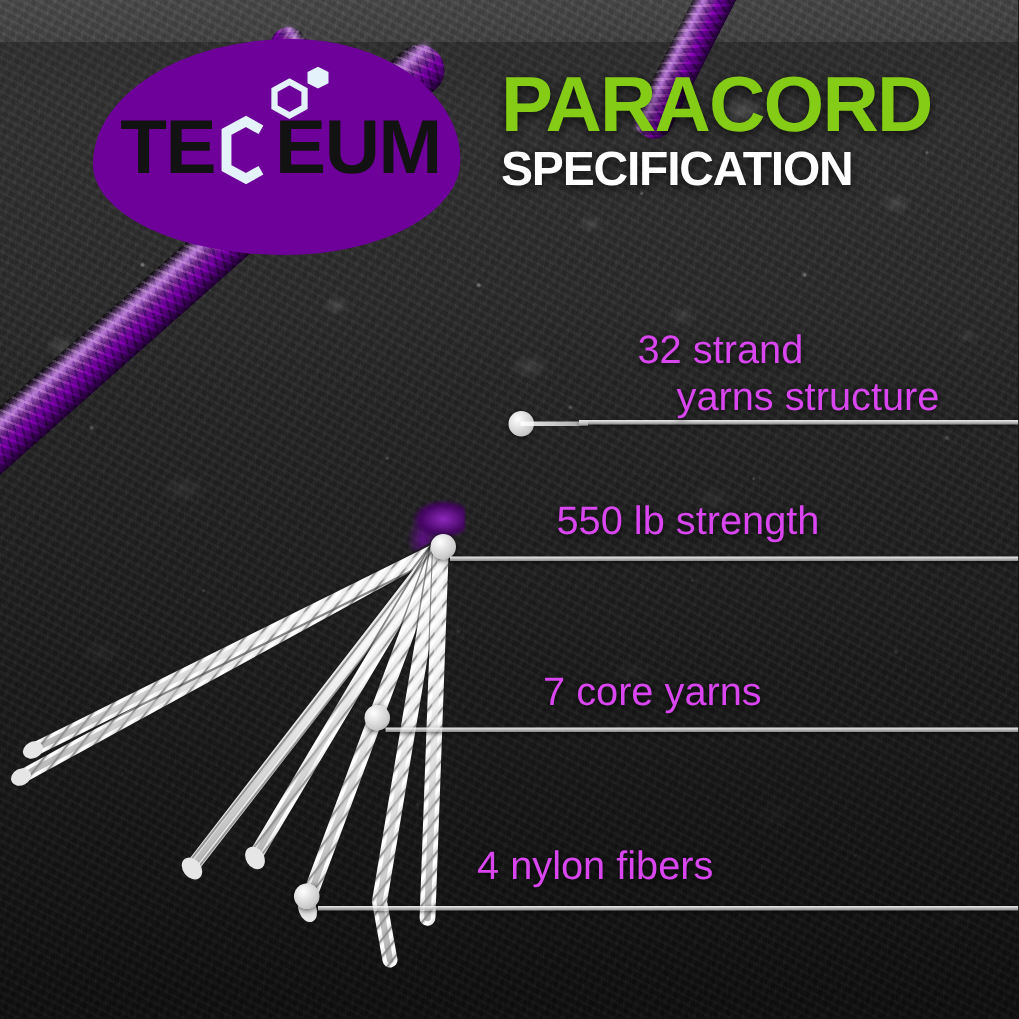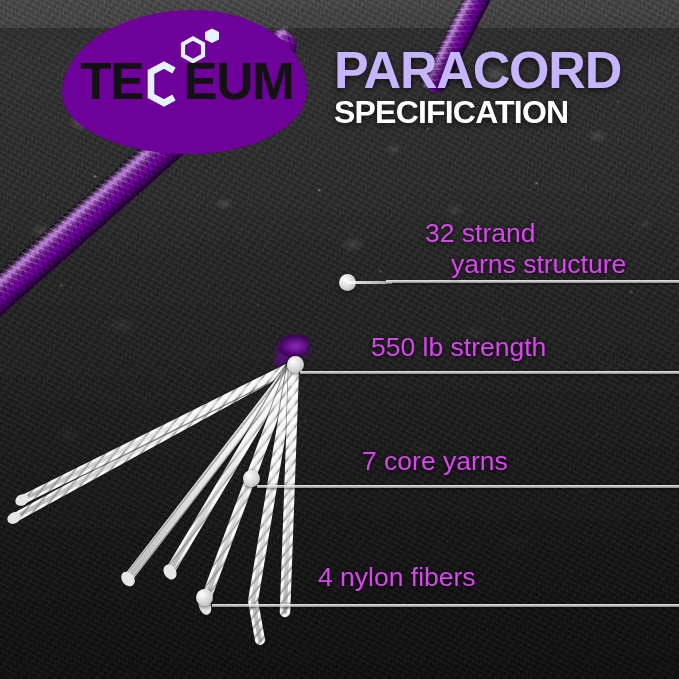--- a/index.html
+++ b/index.html
@@ -175,21 +175,21 @@
     pointer-events: none;
   }
 
   
   #yarns { position: absolute; inset: 0; pointer-events: none; }
 
   
   #logo-bubble {
     position: absolute;
     left: 62px;
-    top: 10px;
+    top: 26px;
     width: 245px;
     height: 144px;
   }
   #logo-bubble .blob {
     position: absolute;
     inset: 0;
     background: #6d0199;
     border-radius: 54% 46% 48% 52% / 58% 56% 44% 42%;
   }
   #logo-wordmark {
@@ -227,21 +227,21 @@
     left: 334px;
     top: 46px;
     width: 336px;
   }
   #title-main {
     font-family: "Liberation Sans", sans-serif;
     font-weight: 700;
     font-size: 52px;
     line-height: .96;
     letter-spacing: -1.2px;
-    color: #c4b5fd;
+    color: #84cc16;
     text-shadow: 0 2px 7px rgba(0,0,0,.75);
     white-space: nowrap;
   }
   #title-sub {
     font-family: "Liberation Sans", sans-serif;
     font-weight: 700;
     font-size: 32px;
     line-height: 1.02;
     letter-spacing: -.8px;
     color: #ffffff;

